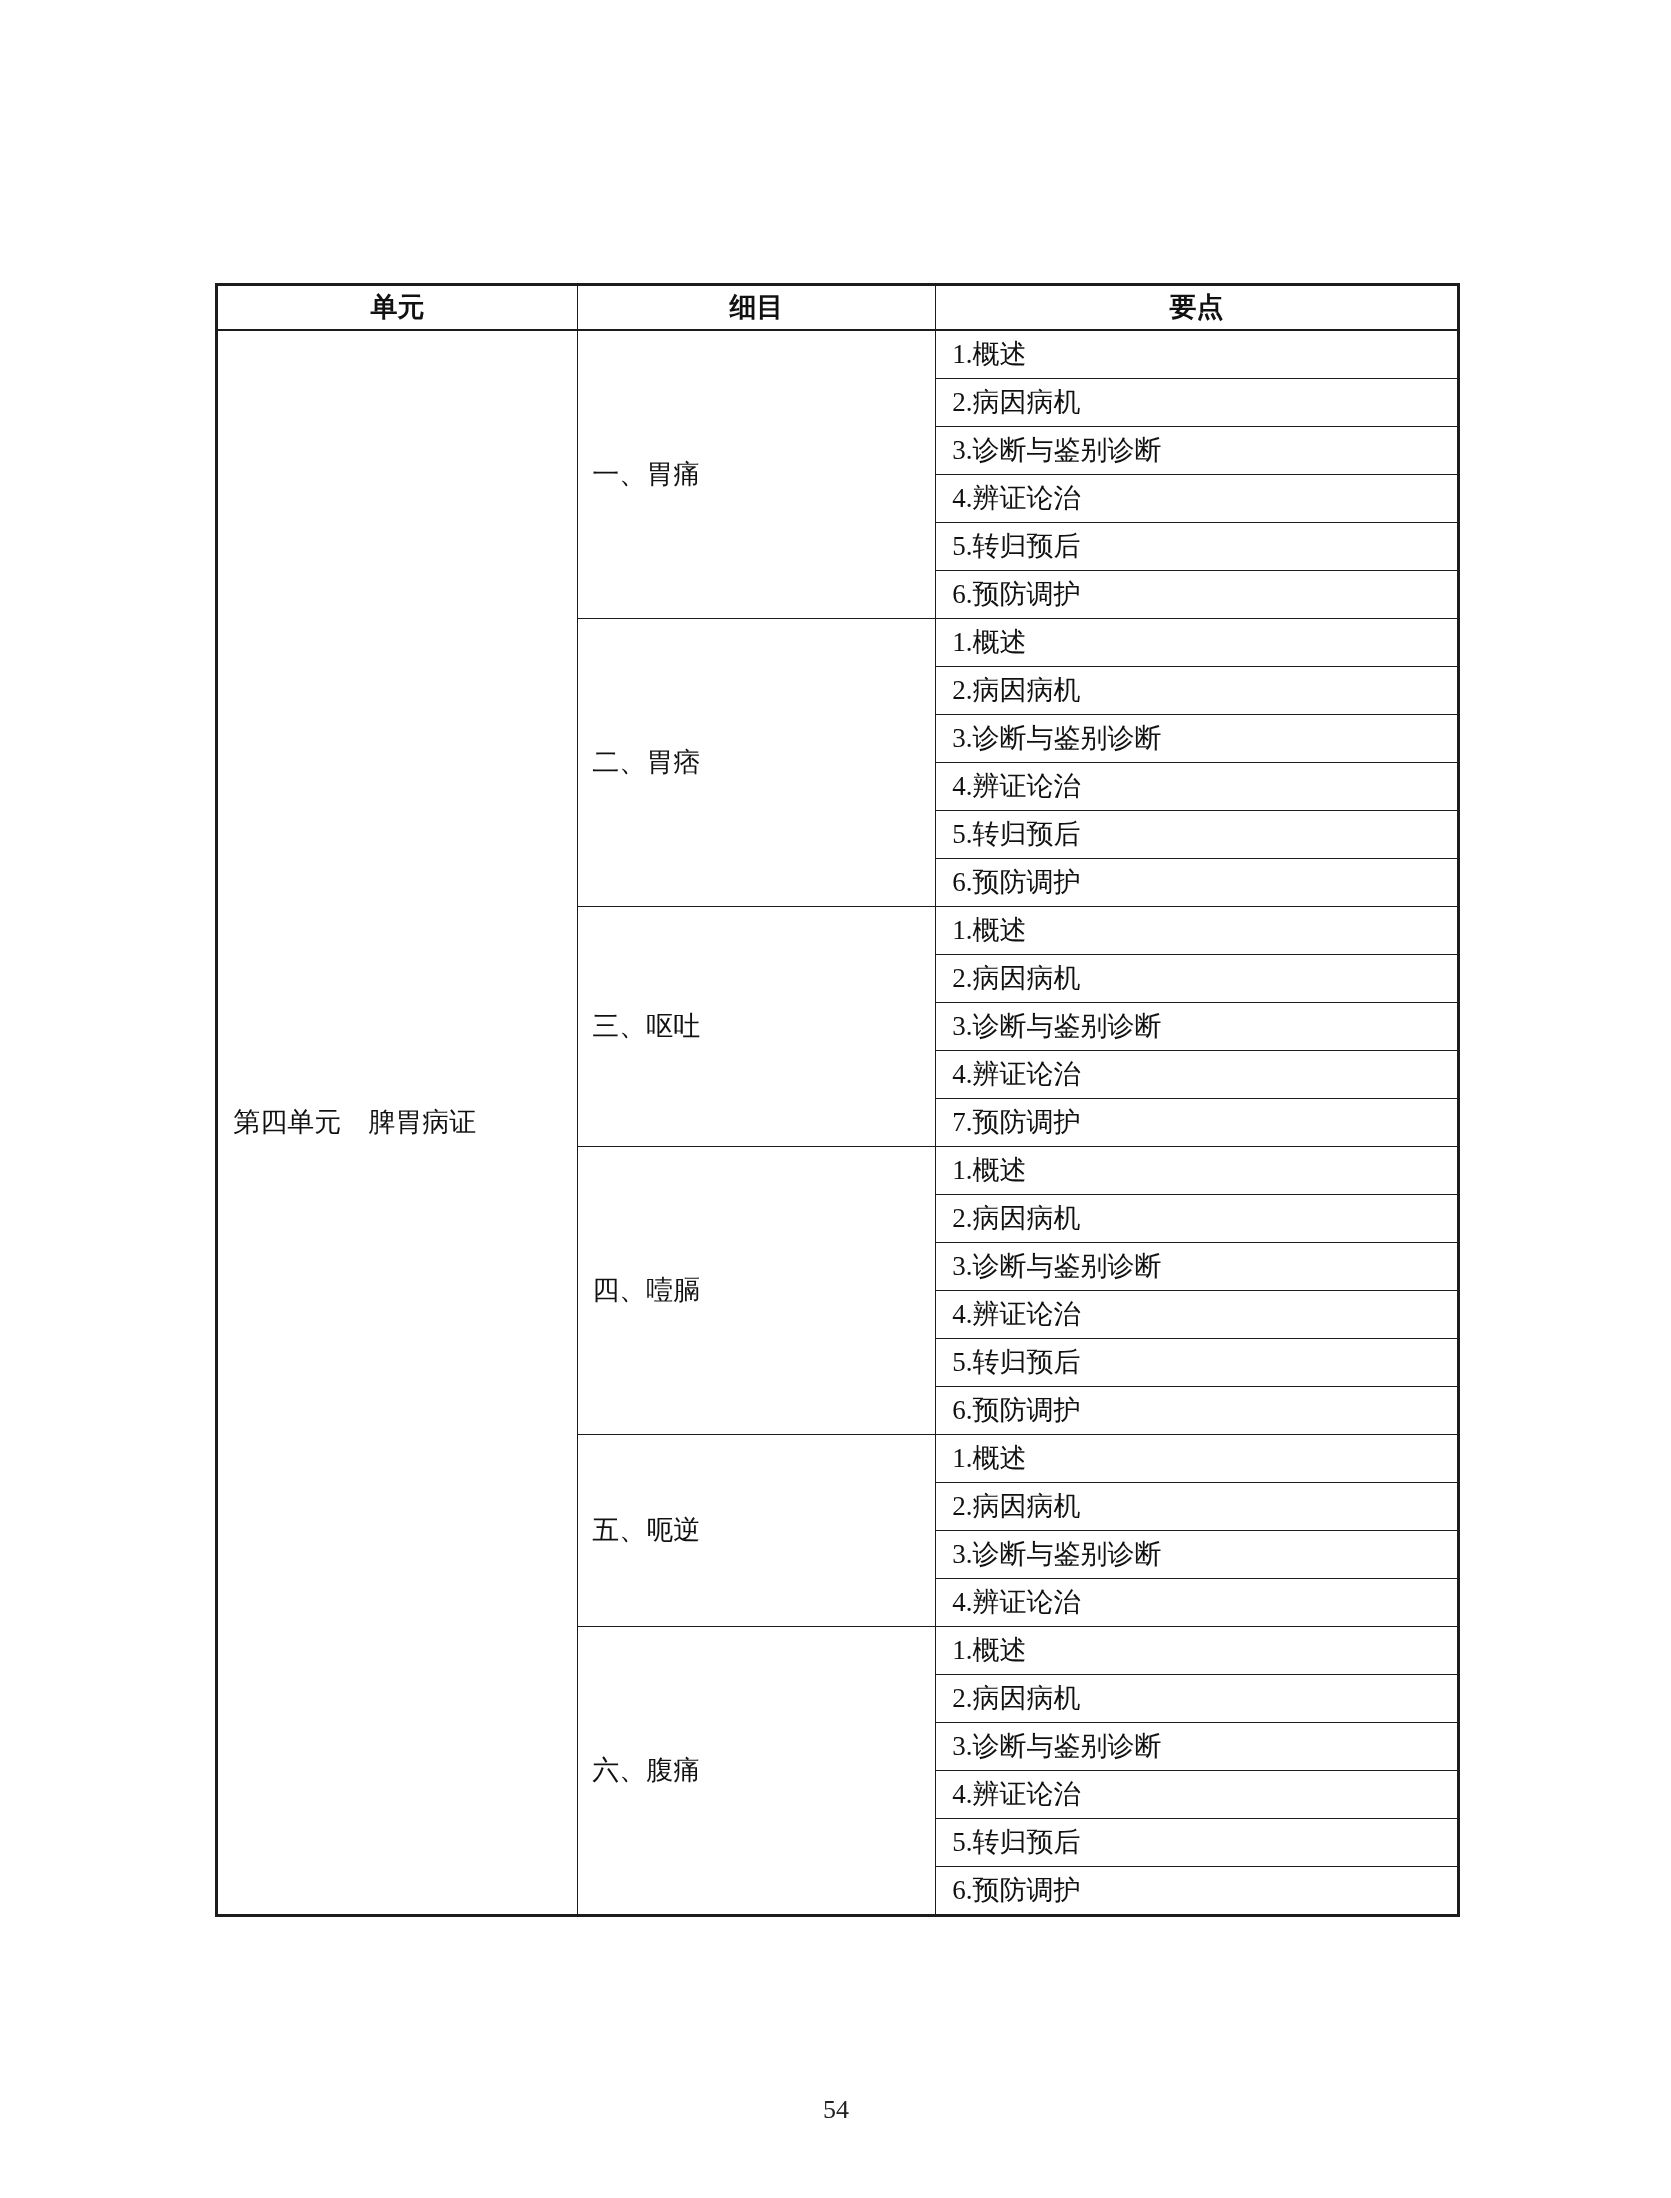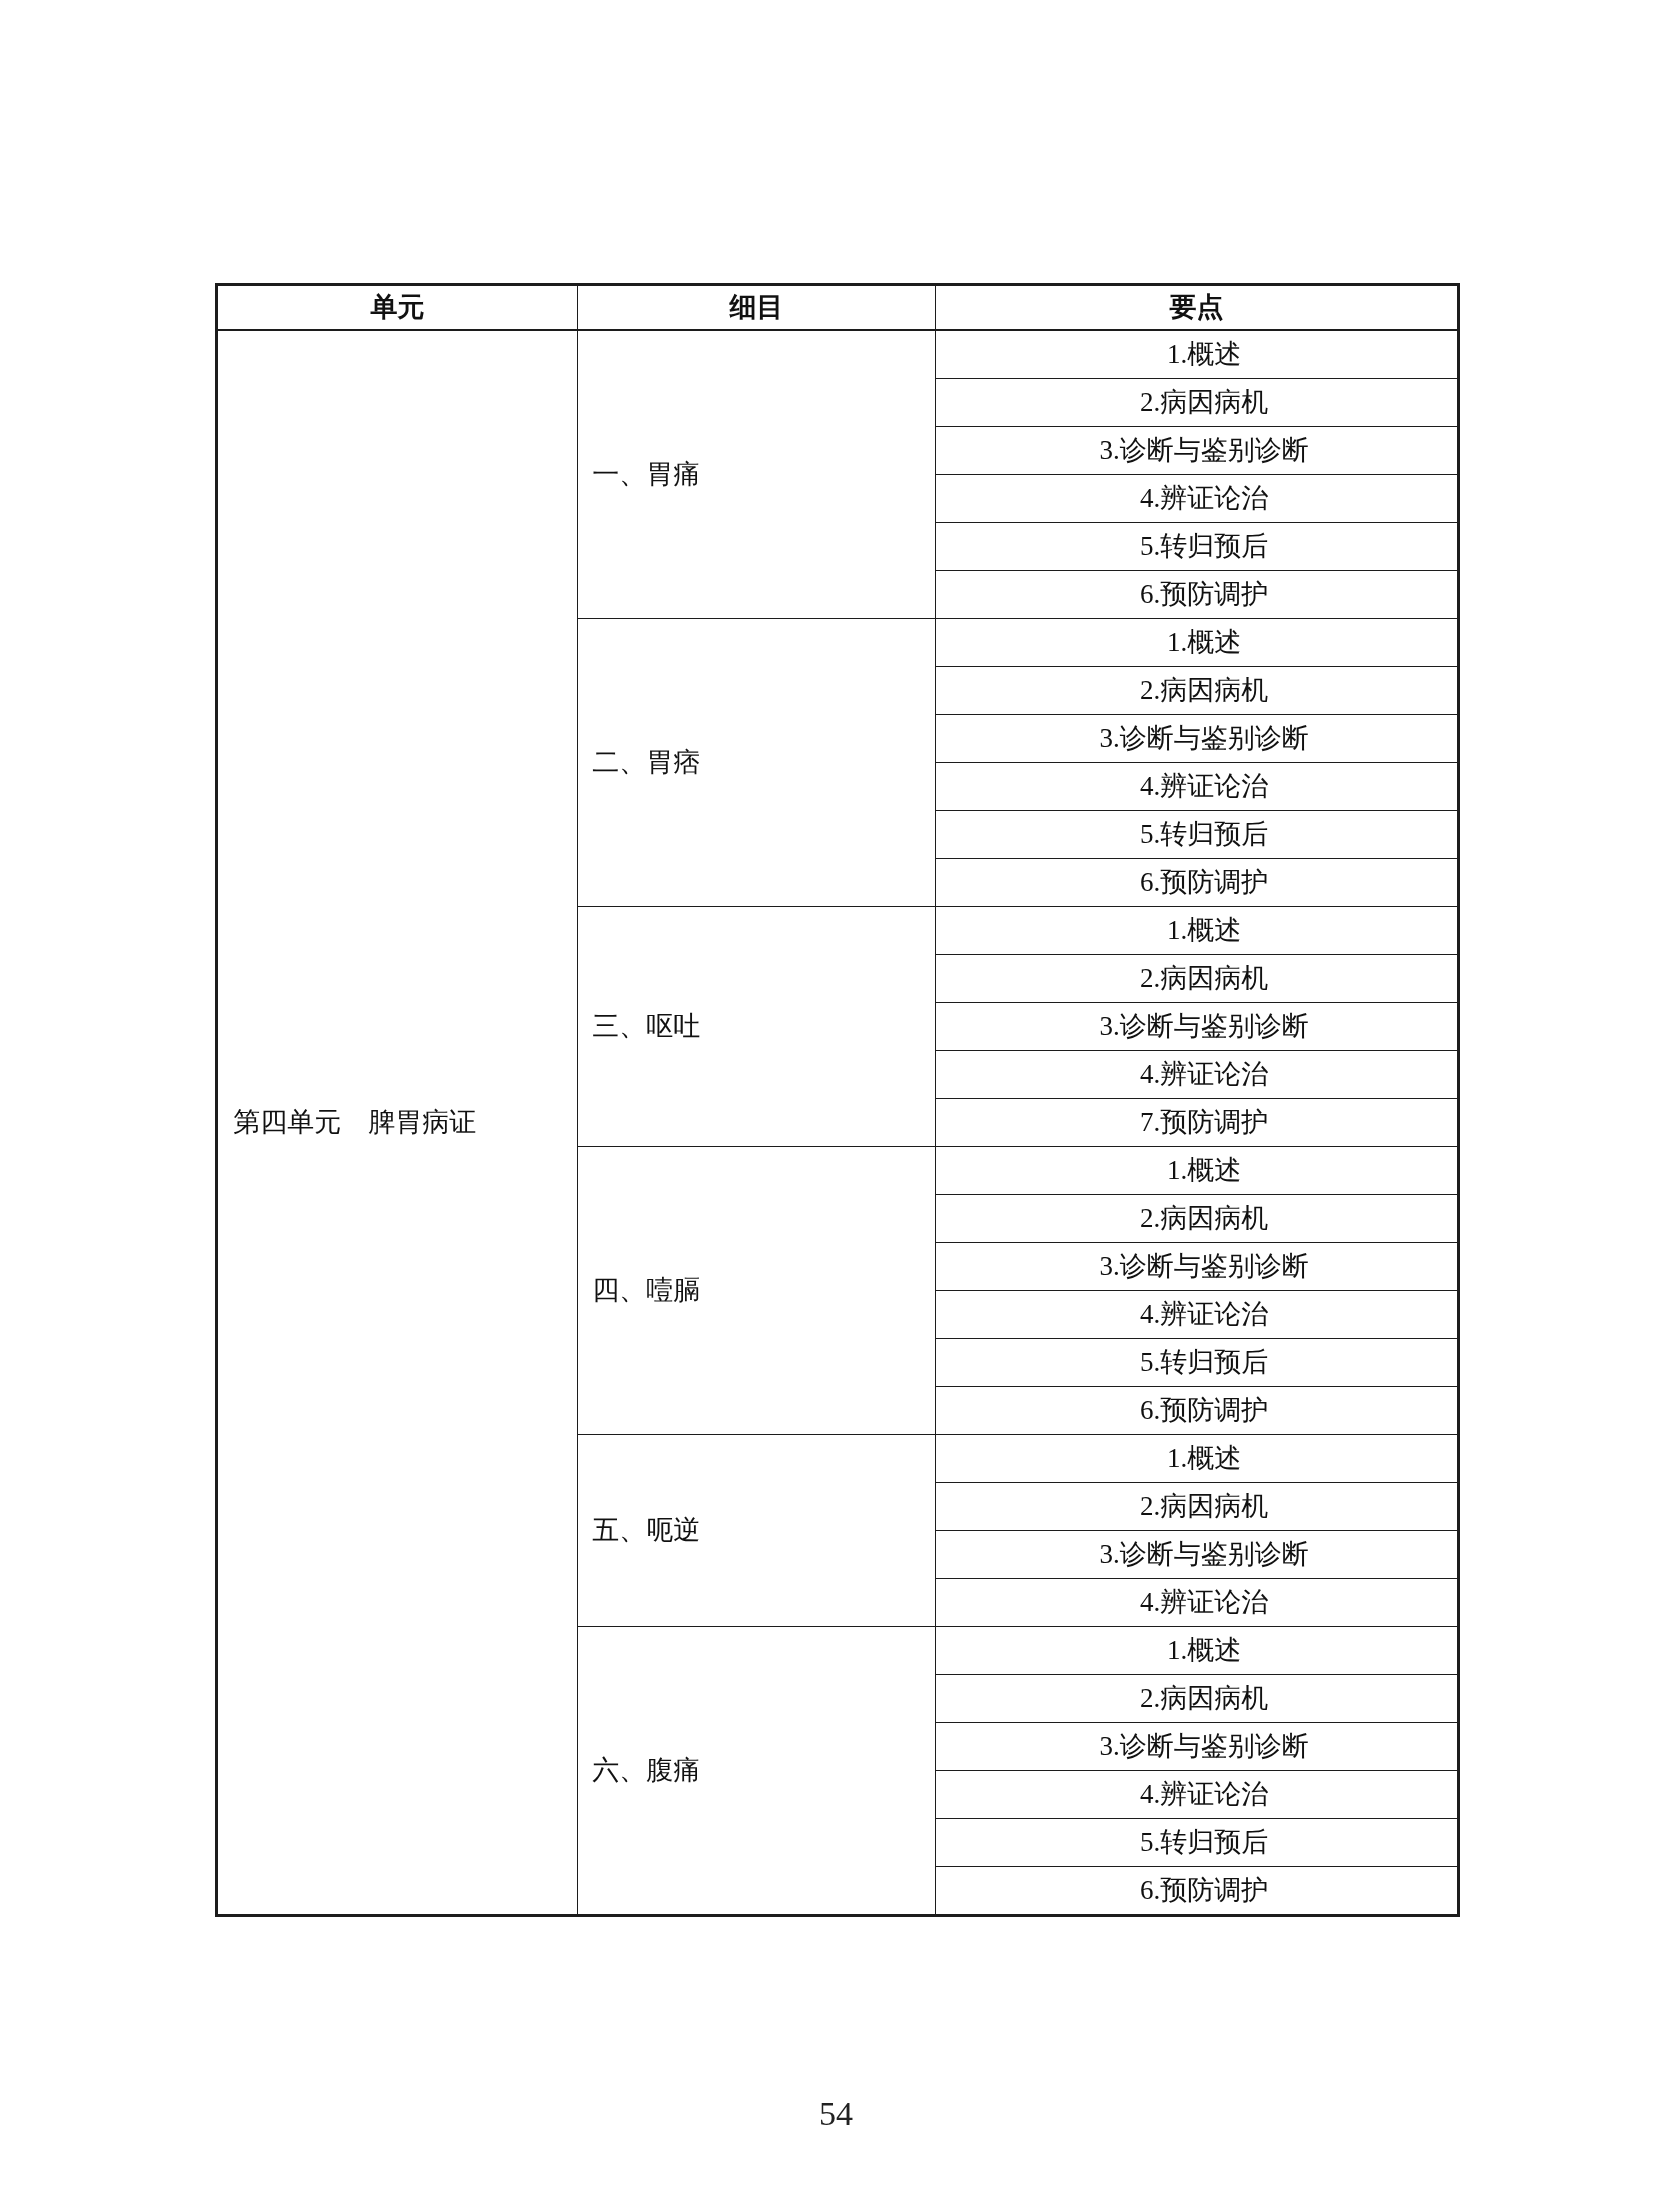--- a/index.html
+++ b/index.html
@@ -31,27 +31,27 @@
     height: 43px;
     font-weight: bold;
     text-align: center;
     border-bottom: 2.9px solid #1c1c1c;
     font-size: 27px;
     padding: 0;
   }
   .syllabus td { height: 45px; }
   .unit-cell   { padding-left: 15.3px; text-align: left; border-radius: 22px; }
   .detail-cell { padding-left: 14.3px; text-align: left; margin-top: 37px; }
-  .point-cell  { padding-left: 16.3px; text-align: center; }
+  .point-cell  { padding-left: 16.3px; text-align: left; }
   .page-number {
     position: absolute;
     left: 0; right: 0;
     top: 2095px;
     text-align: center;
-    font-size: 34px;
+    font-size: 26px;
     color: #222222;
   }
 </style>
 </head>
 <body>
 
 <div class="page">
 
   <table class="syllabus">
     <colgroup>

